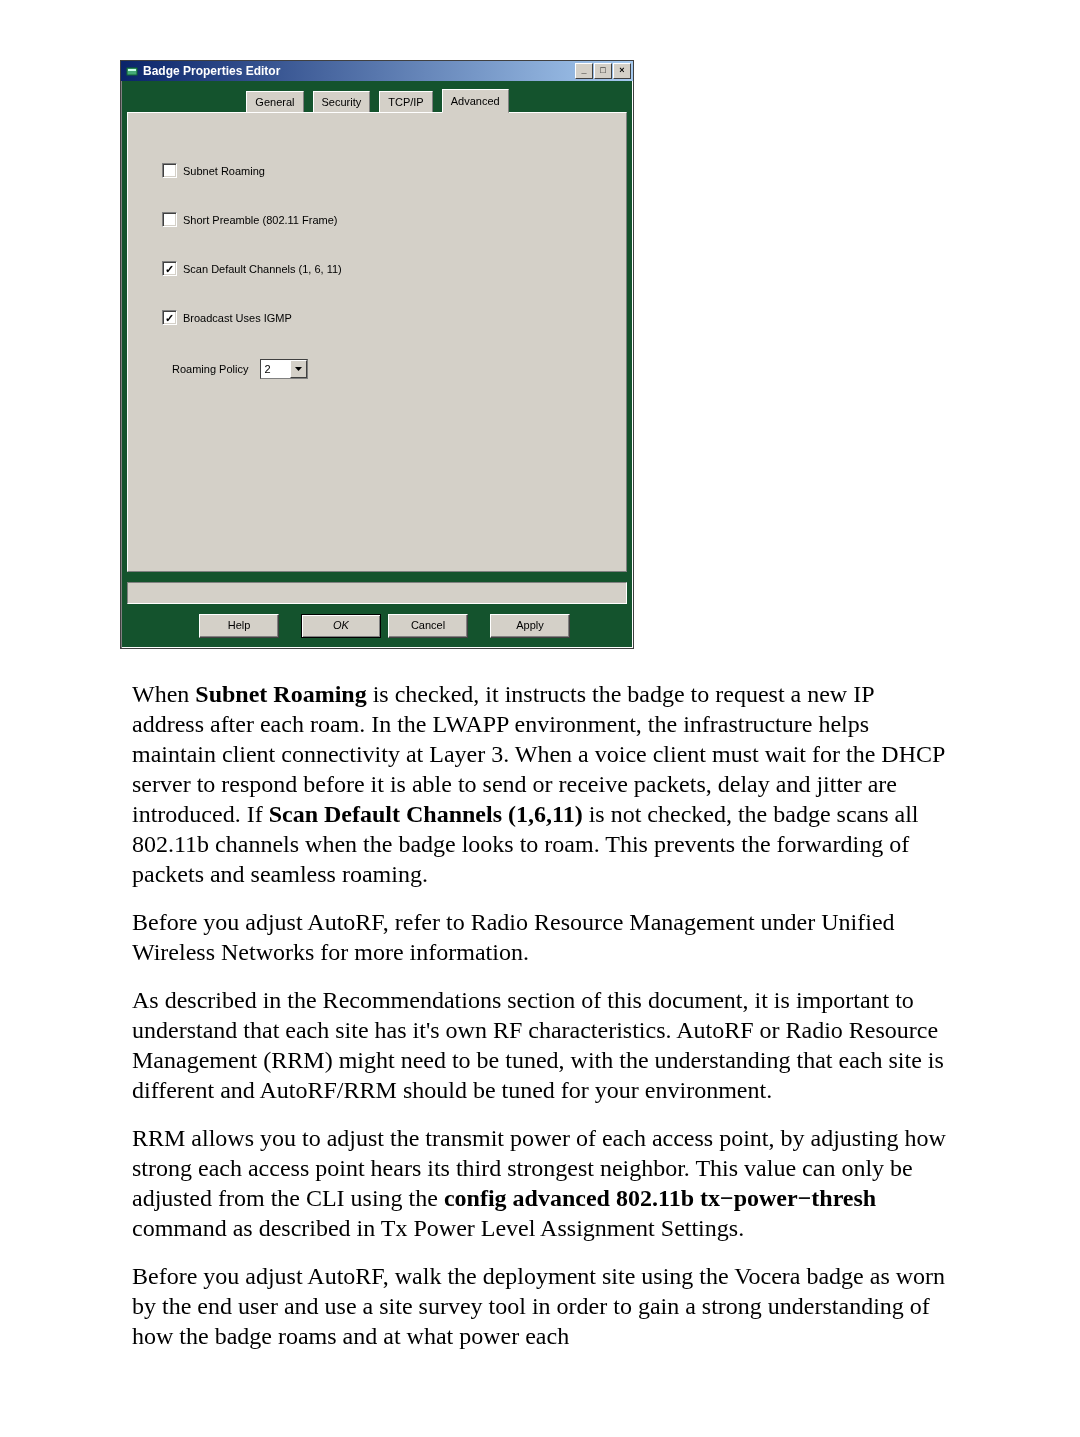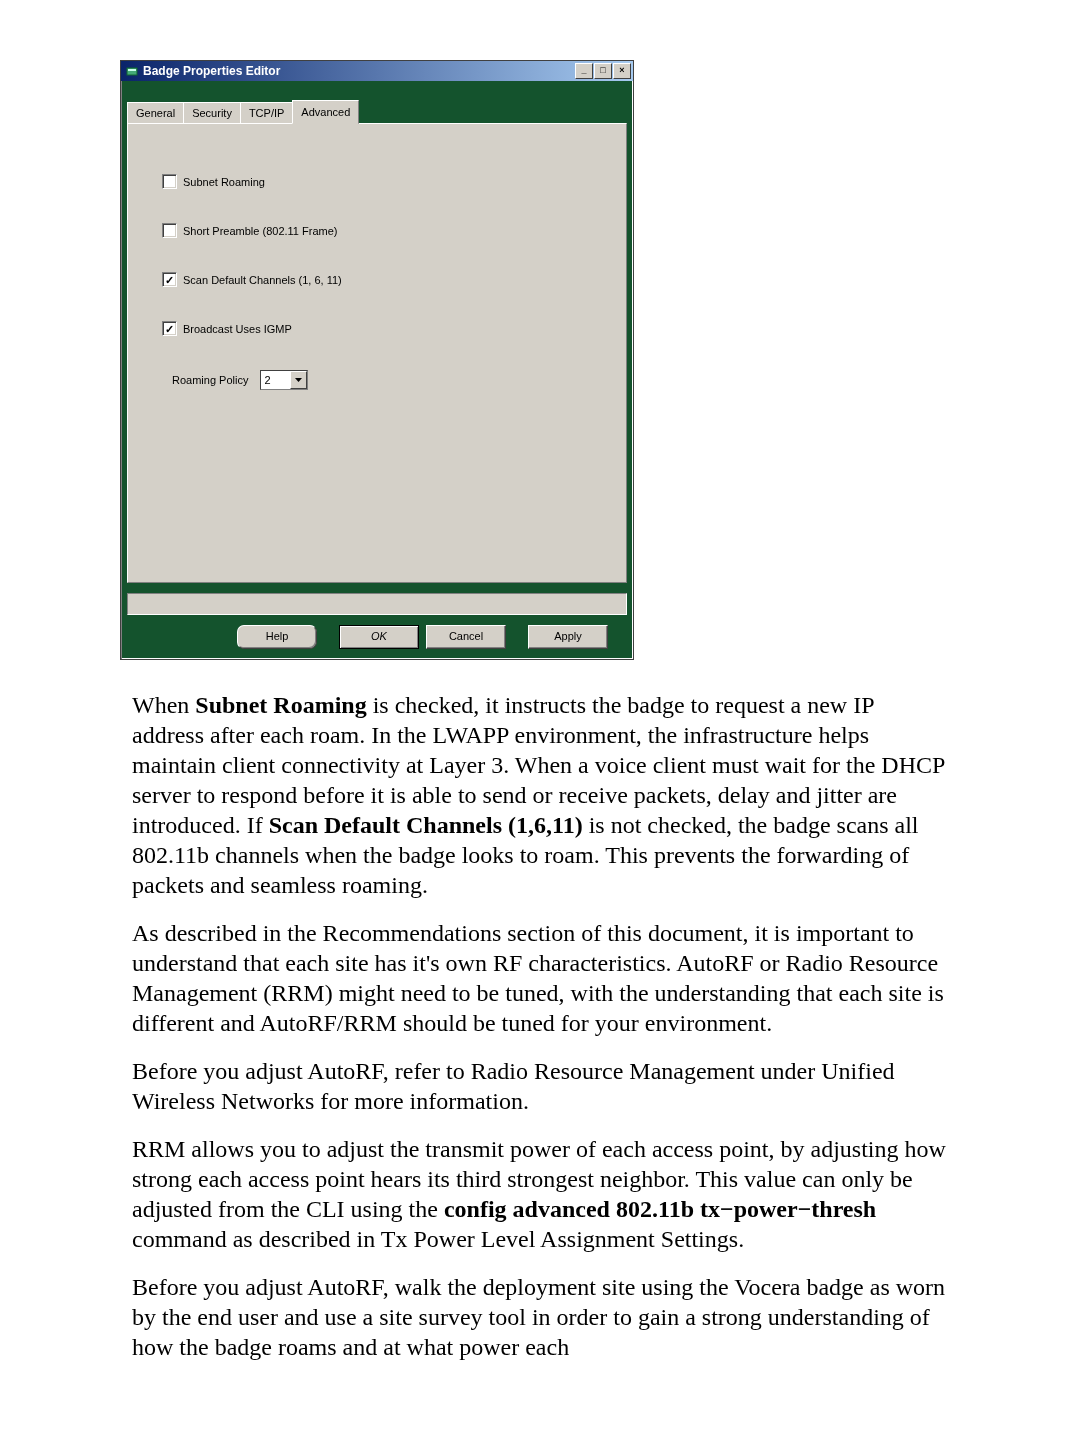--- a/index.html
+++ b/index.html
@@ -61,22 +61,23 @@
     font-size: 9px;
     line-height: 12px;
     text-align: center;
     color: #000;
     margin-left: 1px;
     font-weight: bold;
   }
   .tab-strip {
     display: flex;
     align-items: flex-end;
-    padding: 19px 6px 0 6px;
-    gap: 0;
+    padding: 8px 6px 0 6px;
+    gap: 10px;
+    justify-content: center;
   }
   .tab {
     padding: 2px 8px 2px 8px;
     background: #d4d0c8;
     border: 1px solid #808080;
     border-bottom: none;
     border-top-color: #fff;
     border-left-color: #fff;
     position: relative;
     font-size: 11px;
@@ -188,21 +189,21 @@
     font-size: 11px;
     text-align: center;
     line-height: 20px;
     box-shadow: inset -1px -1px 0 #808080;
   }
   .win-btn.default {
     border: 1px solid #000;
     box-shadow: inset 1px 1px 0 #fff, inset -1px -1px 0 #808080;
     font-style: italic;
   }
-  .btn-margin-l { margin-left: 110px; border-radius: 7px; }
+  .btn-margin-l { margin-left: 72px; }
   
   .body-text {
     font-size: 24px;
     line-height: 1.25;
     margin: 18px 12px;
   }
   .body-text .bold { font-weight: bold; }
   h2.section-heading {
     font-family: Arial, Helvetica, sans-serif;
     font-weight: bold;
@@ -276,23 +277,23 @@
       <div class="win-btn" style="margin-left:3px">Cancel</div>
       <div class="win-btn" style="margin-left:18px">Apply</div>
     </div>
   </div>
 
   <p class="body-text">
     <span>When </span><span class="bold">Subnet Roaming</span><span> is checked, it instructs the badge to request a new IP address after each roam. In the LWAPP environment, the infrastructure helps maintain client connectivity at Layer 3. When a voice client must wait for the DHCP server to respond before it is able to send or receive packets, delay and jitter are introduced. If </span><span class="bold">Scan Default Channels (1,6,11)</span><span> is not checked, the badge scans all 802.11b channels when the badge looks to roam. This prevents the forwarding of packets and seamless roaming.</span>
   </p>
 
 
+  <p class="body-text">Before you adjust AutoRF, refer to Radio Resource Management under Unified Wireless Networks for more information.</p>
+
   <p class="body-text">As described in the Recommendations section of this document, it is important to understand that each site has it's own RF characteristics. AutoRF or Radio Resource Management (RRM) might need to be tuned, with the understanding that each site is different and AutoRF/RRM should be tuned for your environment.</p>
-
-  <p class="body-text">Before you adjust AutoRF, refer to Radio Resource Management under Unified Wireless Networks for more information.</p>
 
   <p class="body-text">
     <span>RRM allows you to adjust the transmit power of each access point, by adjusting how strong each access point hears its third strongest neighbor. This value can only be adjusted from the CLI using the </span><span class="bold">config advanced 802.11b tx−power−thresh</span><span> command as described in Tx Power Level Assignment Settings.</span>
   </p>
 
   <p class="body-text">Before you adjust AutoRF, walk the deployment site using the Vocera badge as worn by the end user and use a site survey tool in order to gain a strong understanding of how the badge roams and at what power each</p>
 
 </div>
 
 </body></html>

